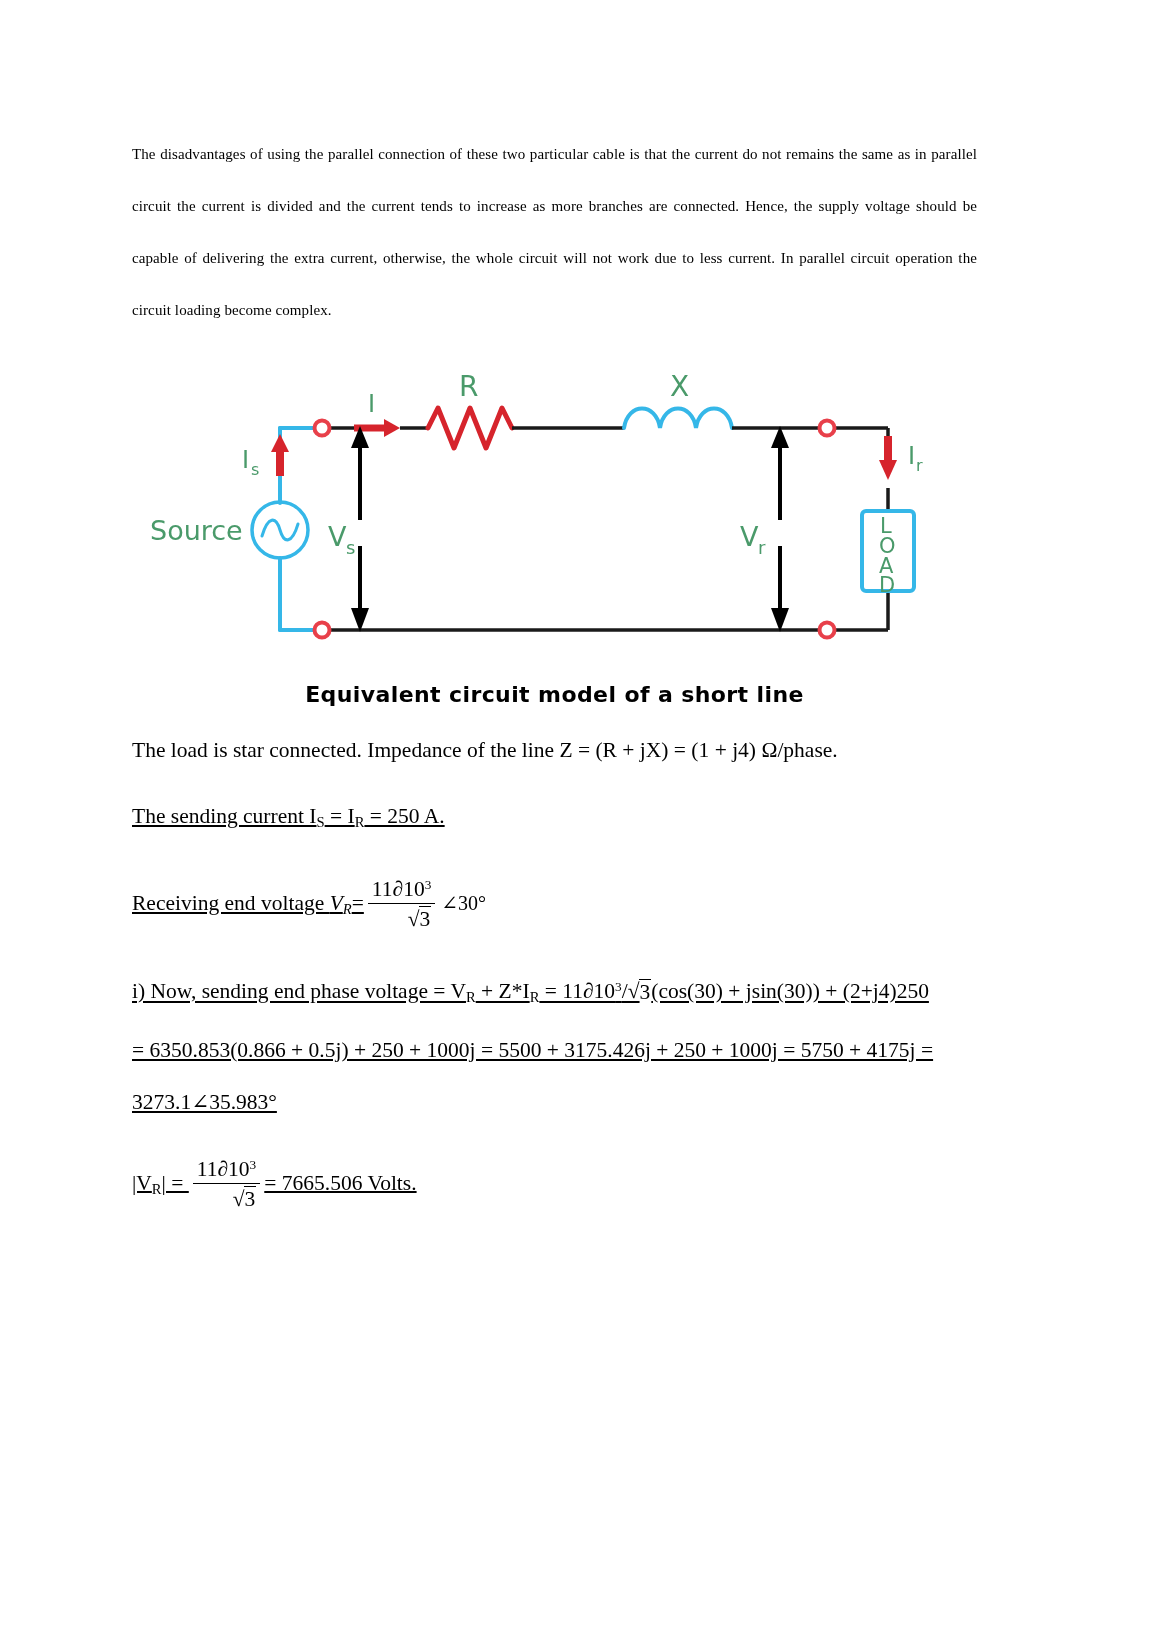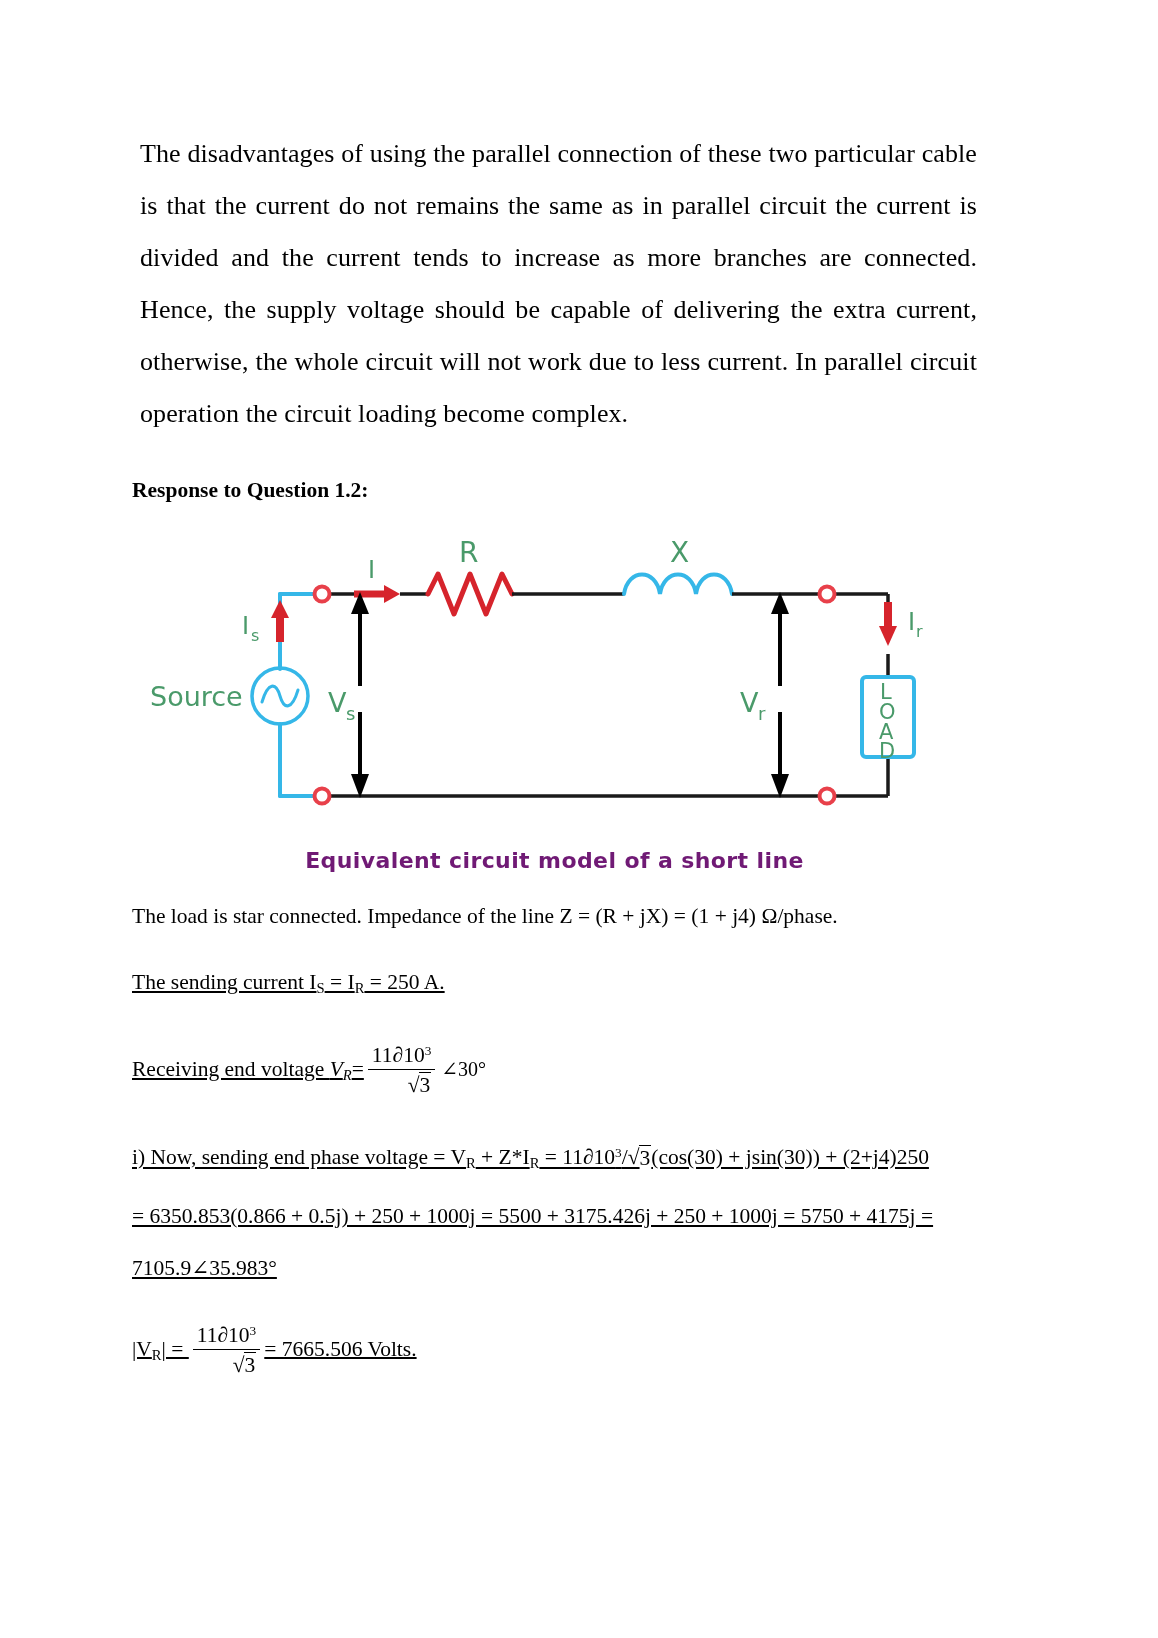--- a/index.html
+++ b/index.html
@@ -23,24 +23,24 @@
     padding: 0;
   }
   .content {
     position: absolute;
     left: 132px;
     top: 128px;
     width: 845px;
   }
 
   p.body-para {
-    font-size: 26px;
+    font-size: 15px;
     line-height: 52px;
     text-align: justify;
-    margin: 0 0 0 8px;
+    margin: 0 0 0 0;
     letter-spacing: 0.1px;
   }
   p.heading {
     font-size: 21.5px;
     font-weight: bold;
     line-height: 52px;
     margin: 10px 0 0 0;
   }
   p.intro {
     font-size: 21.5px;
@@ -116,40 +116,39 @@
 
   
   .figure {
     position: relative;
     width: 845px;
     height: 330px;
     margin: 18px 0 0 0;
   }
   .figure-caption {
     text-align: center;
-    color: #701a75;
+    color: #000000;
     font-family: "DejaVu Sans", "Liberation Sans", sans-serif;
     font-weight: bold;
     font-size: 22px;
     letter-spacing: 0.4px;
     margin-top: 2px;
   }
   svg.circuit { display: block; }
 </style>
 </head>
 <body>
 
 <div class="page">
   <div class="content">
 
     <p class="body-para">The disadvantages of using the parallel connection of these two particular cable is that the current do not remains the same as in parallel circuit the current is divided and the current tends to increase as more branches are connected. Hence, the supply voltage should be capable of delivering the extra current, otherwise, the whole circuit will not work due to less current. In parallel circuit operation the circuit loading become complex.</p>
 
     <div class="gap-sm"></div>
 
-    <p class="heading">Response to Question 1.2:</p>
 
 
     <div class="figure">
       <svg class="circuit" width="845" height="312" viewBox="0 0 845 312" xmlns="http://www.w3.org/2000/svg">
 
         <path d="M148 60 L185 60" stroke="#35b7e8" stroke-width="4" fill="none" stroke-linecap="round"></path>
 
         <path d="M148 60 L148 135" stroke="#35b7e8" stroke-width="4" fill="none" stroke-linecap="round"></path>
         <path d="M148 190 L148 262" stroke="#35b7e8" stroke-width="4" fill="none" stroke-linecap="round"></path>
 
@@ -269,21 +268,21 @@
     </p>
 
     <div class="gap-md"></div>
 
     <p class="plain math">
       <span>i) Now, sending end phase voltage = V</span><sub class="sb">R</sub><span> + Z*I</span><sub class="sb">R</sub><span> = 11∂10</span><sup class="sp">3</sup><span>/√</span><span class="sqrt"><span class="radicand">3</span></span><span>(cos(30) + jsin(30)) + (2+j4)250</span>
     </p>
 
     <p class="plain math">= 6350.853(0.866 + 0.5j) + 250 + 1000j = 5500 + 3175.426j + 250 + 1000j = 5750 + 4175j =</p>
 
-    <p class="plain math big-math">7105.9∠35.983°</p>
+    <p class="plain math big-math">3273.1∠35.983°</p>
 
     <div class="gap-md"></div>
 
     <p class="plain math">
       <span>|V</span><sub class="sb">R</sub><span>| = </span><span class="frac"><span class="num"><span>11∂10</span><sup class="sp">3</sup></span><span class="den"><span class="sqrt">√<span class="radicand">3</span></span></span></span><span>= 7665.506 Volts.</span>
     </p>
 
   </div>
 </div>
 

